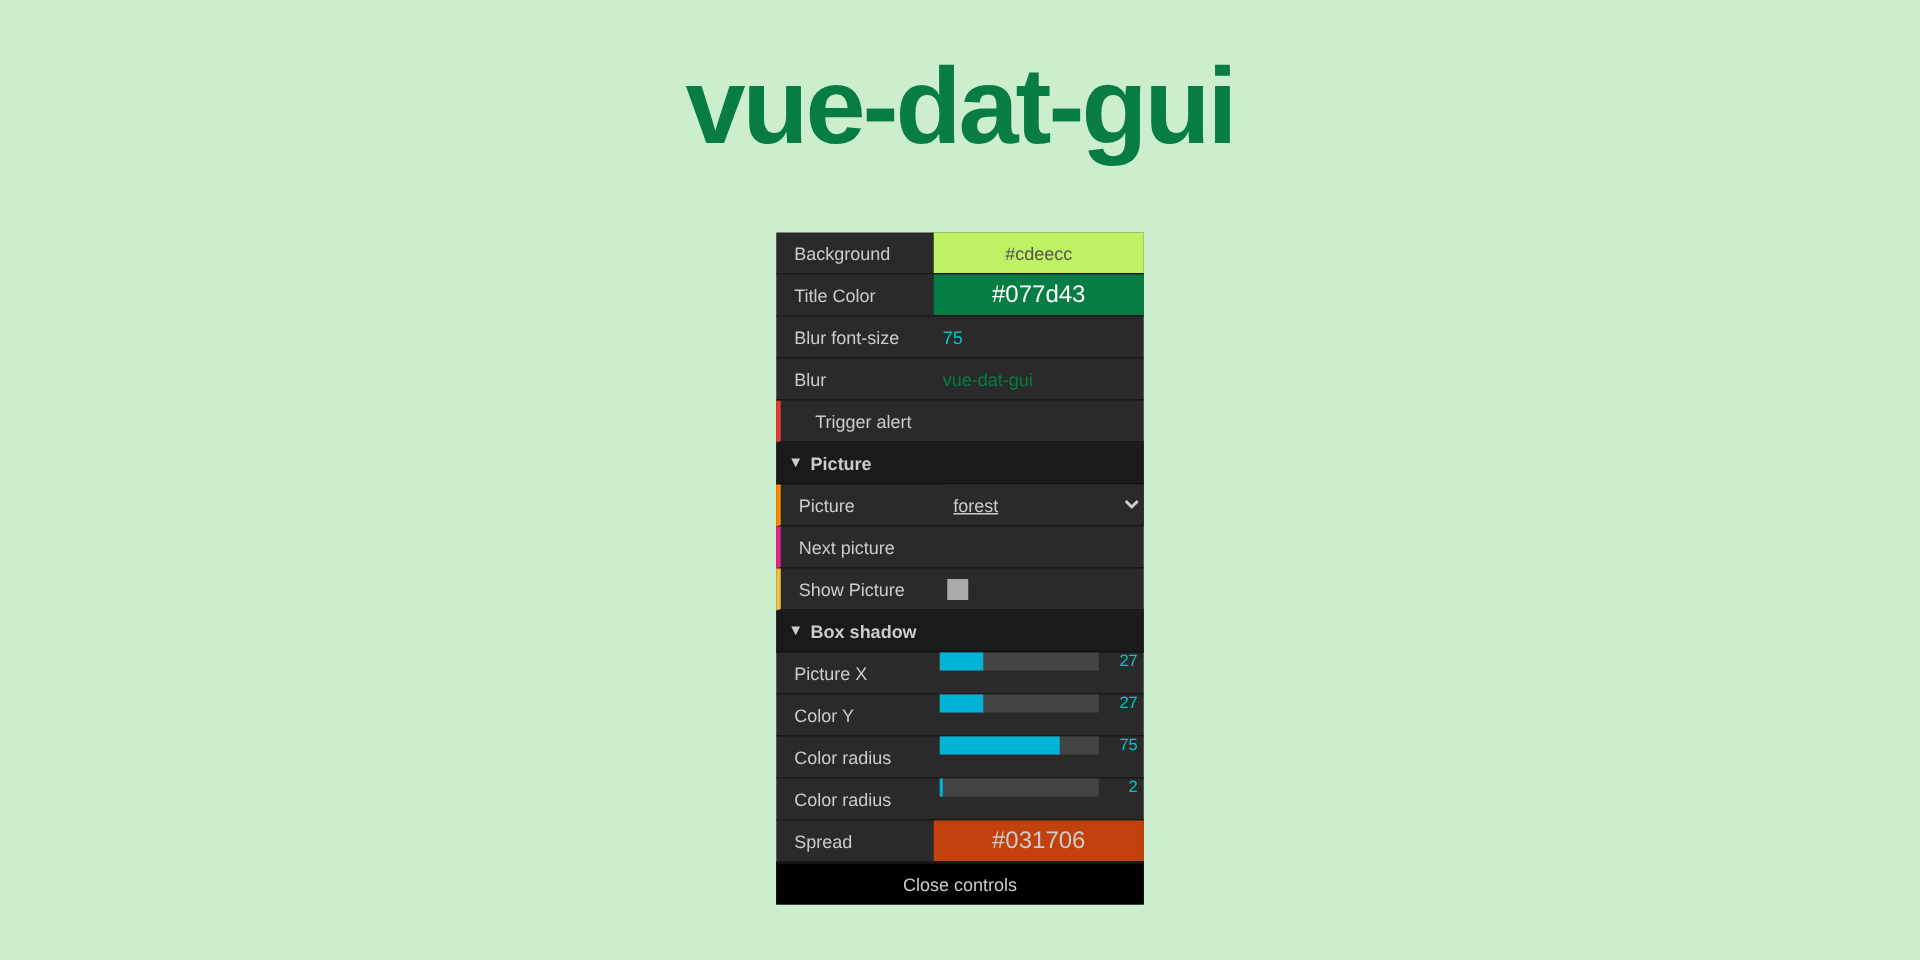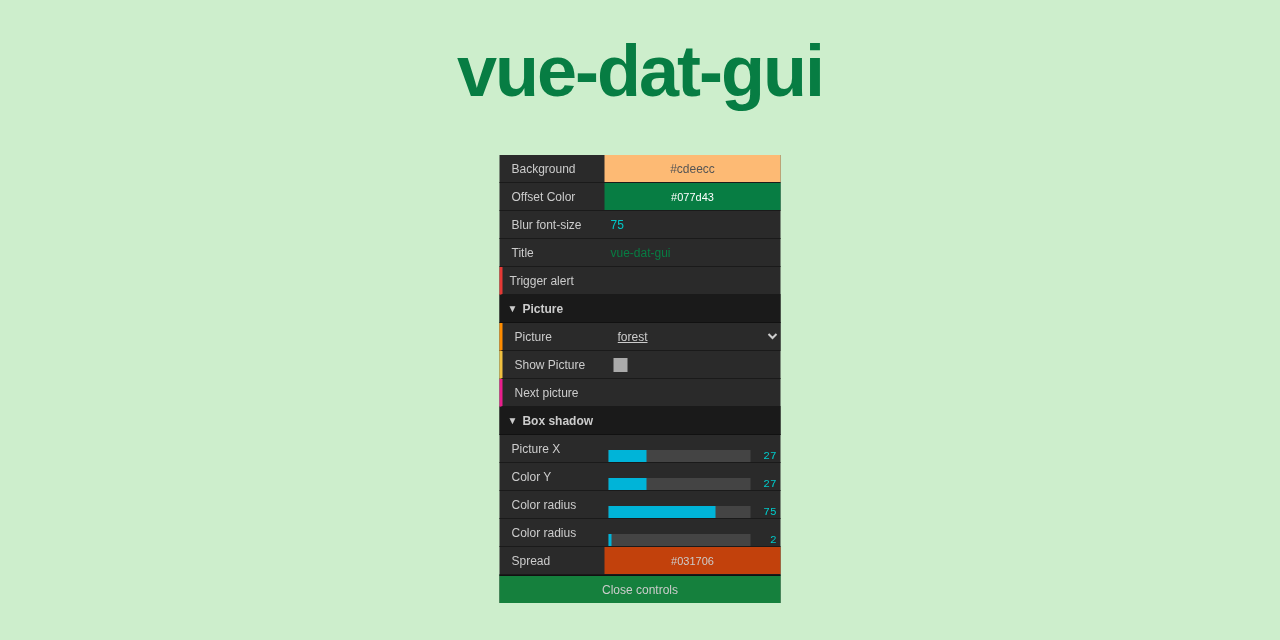--- a/index.html
+++ b/index.html
@@ -17,21 +17,21 @@
       font-size: 72px;
       font-weight: bold;
       padding-top: 30px;
       letter-spacing: -2px;
     }
     .gui-panel {
       position: absolute;
       left: 50%;
       transform: translateX(-50%);
       top: 155px;
-      width: 281px;
+      width: 245px;
       background: #2a2a2a;
       font-size: 12px;
       color: #ccc;
     }
     .gui-row {
       display: flex;
       align-items: center;
       height: 28px;
       border-bottom: 1px solid #1a1a1a;
       position: relative;
@@ -58,21 +58,21 @@
       justify-content: center;
       font-size: 12px;
       color: #333;
     }
     .color-swatch-dark {
       width: 100%;
       height: 100%;
       display: flex;
       align-items: center;
       justify-content: center;
-      font-size: 11px;
+      font-size: 16px;
       color: #fff;
     }
     
     .number-value {
       color: #00c8c8;
       padding-left: 6px;
       font-size: 12px;
     }
     
     .text-value {
@@ -80,21 +80,21 @@
       padding-left: 6px;
       font-size: 12px;
     }
     
     .btn-row {
       display: flex;
       align-items: center;
       height: 28px;
       border-bottom: 1px solid #1a1a1a;
       border-left: 3px solid #e53935;
-      padding-left: 7px;
+      padding-left: 23px;
       color: #ccc;
       font-size: 12px;
     }
     
     .section-header {
       display: flex;
       align-items: center;
       height: 28px;
       background: #1a1a1a;
       border-bottom: 1px solid #111;
@@ -139,25 +139,24 @@
       height: 100%;
       padding-left: 6px;
       outline: none;
       cursor: pointer;
       text-decoration: underline;
     }
 
     
     .slider-row-content {
       display: flex;
-      align-items: flex-end;
+      align-items: flex-start;
       width: 100%;
       height: 100%;
       padding: 0 4px;
-      font-family: Liberation Mono, monospace;
     }
     .slider-track {
       flex: 1;
       height: 12px;
       background: #444;
       position: relative;
       margin-right: 4px;
     }
     .slider-fill {
       height: 100%;
@@ -165,21 +164,21 @@
     }
     .slider-num {
       color: #00c8c8;
       font-size: 11px;
       width: 22px;
       text-align: right;
     }
 
     
     .close-controls {
-      background: #15803d;
+      background: #000000;
       color: #ccc;
       text-align: center;
       height: 28px;
       display: flex;
       align-items: center;
       justify-content: center;
       font-size: 12px;
       border-top: 1px solid #111;
       cursor: pointer;
     }
@@ -187,44 +186,44 @@
 </head>
 <body>
 
 <h1 id="main-title">vue-dat-gui</h1>
 
 <div class="gui-panel">
 
   <div class="gui-row">
     <span class="label">Background</span>
     <div class="value-area">
-      <div class="color-swatch" style="background:#fdba74; color:#555;">
+      <div class="color-swatch" style="background:#bef264; color:#555;">
         <span>#cdeecc</span>
       </div>
     </div>
   </div>
 
   <div class="gui-row">
-    <span class="label">Offset Color</span>
+    <span class="label">Title Color</span>
     <div class="value-area">
       <div class="color-swatch-dark" style="background:#077d43; color:#fff;">
         <span>#077d43</span>
       </div>
     </div>
   </div>
 
   <div class="gui-row">
     <span class="label">Blur font-size</span>
     <div class="value-area">
       <span class="number-value">75</span>
     </div>
   </div>
 
   <div class="gui-row">
-    <span class="label">Title</span>
+    <span class="label">Blur</span>
     <div class="value-area">
       <span class="text-value">vue-dat-gui</span>
     </div>
   </div>
 
   <div class="btn-row">
     <span>Trigger alert</span>
   </div>
 
   <div class="section-header">
@@ -236,29 +235,29 @@
     <span class="label">Picture</span>
     <div class="value-area">
       <select class="gui-select">
         <option>forest</option>
         <option>mountain</option>
         <option>ocean</option>
       </select>
     </div>
   </div>
 
+  <div class="gui-row accent-pink" style="padding-left:12px;">
+    <span>Next picture</span>
+  </div>
+
   <div class="gui-row accent-yellow">
     <span class="label">Show Picture</span>
     <div class="value-area checkbox-wrap">
       <input type="checkbox" class="gui-checkbox" style="">
     </div>
-  </div>
-
-  <div class="gui-row accent-pink" style="padding-left:12px;">
-    <span>Next picture</span>
   </div>
 
   <div class="section-header">
     <span class="arrow">▼</span>
     <span>Box shadow</span>
   </div>
 
   <div class="gui-row">
     <span class="label">Picture X</span>
     <div class="value-area">

